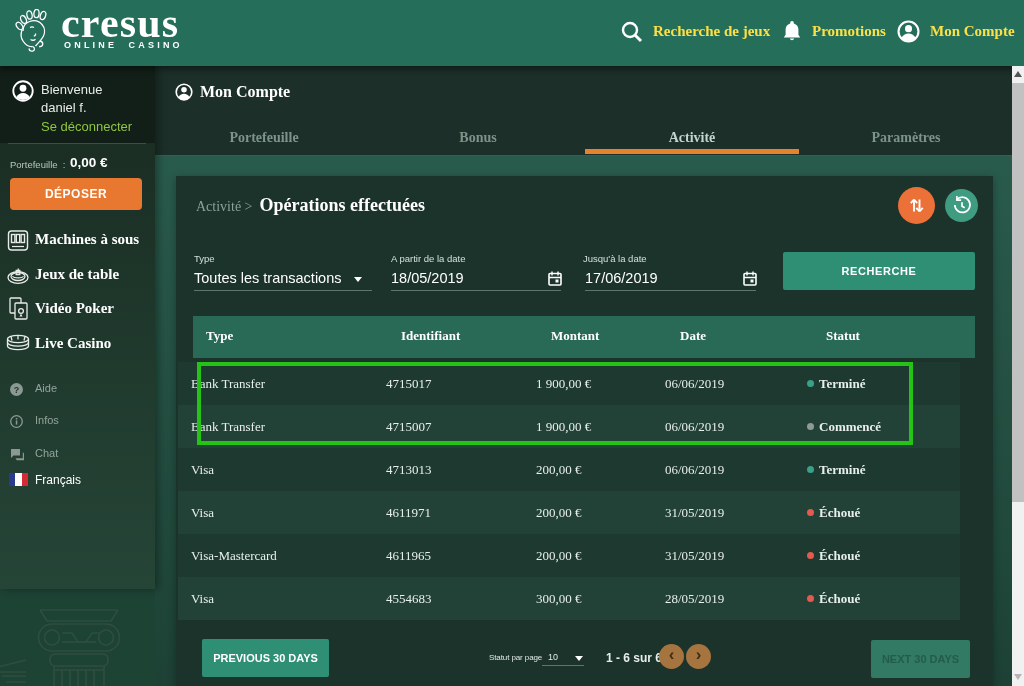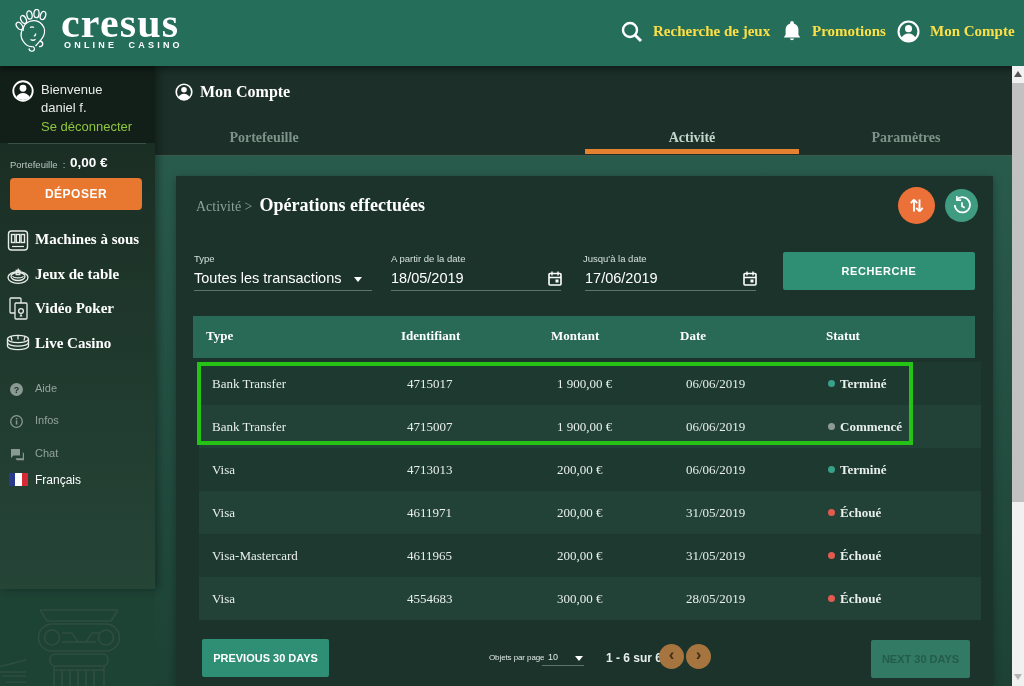--- a/index.html
+++ b/index.html
@@ -63,20 +63,21 @@
   <div class="abs" id="topband"></div>
   <div class="abs" style="left:175px;top:83px;z-index:2">
     <svg width="18" height="18" viewBox="0 0 24 24" fill="none" stroke="#fff" stroke-width="2.2">
         <circle cx="12" cy="12" r="10.4"></circle>
         <circle cx="12" cy="9" r="3.7" fill="#fff" stroke="none"></circle>
         <path d="M12 14.2c-3.3 0-6.1 1.8-7.4 4.7a10.4 10.4 0 0 0 14.8 0c-1.3-2.9-4.1-4.7-7.4-4.7z" fill="#fff" stroke="none"></path>
       </svg>
   </div>
   <div class="abs" style="left:200px;top:83px;color:#fff;font-size:16px;font-weight:bold;z-index:2">Mon Compte</div>
   <div class="abs tab" style="left:157px">Portefeuille</div>
+  <div class="abs tab" style="left:371px">Bonus</div>
   <div class="abs tab" id="tab-active" style="left:585px">Activité</div>
   <div class="abs tab" style="left:799px">Paramètres</div>
   <div class="abs" style="left:585px;top:149px;width:214px;height:5px;background:#e5822f;z-index:3"></div>
 
   <div class="abs" id="panel">
     <div class="abs" id="ptitle">Activité&nbsp;&gt;&nbsp; <b>Opérations effectuées</b></div>
 
     <div class="abs rbtn" style="left:722px;top:11px;width:37px;height:37px;background:#ec7138">
       <svg width="37" height="37" viewBox="0 0 37 37">
           <g stroke="#fff" stroke-width="1.9" fill="none">
@@ -124,21 +125,21 @@
 
     <div class="abs" id="rech">RECHERCHE</div>
 
     <div class="abs" id="thead">
       <div class="abs th" style="left:13px;top:12px">Type</div>
       <div class="abs th" style="left:208px;top:12px">Identifiant</div>
       <div class="abs th" style="left:358px;top:12px">Montant</div>
       <div class="abs th" style="left:487px;top:12px">Date</div>
       <div class="abs th" style="left:633px;top:12px">Statut</div>
     </div>
-    <div id="rows" class="abs" style="left:23px;top:186px;width:782px">
+    <div id="rows" class="abs" style="left:2px;top:186px;width:782px">
       <div class="trow" style="position:relative;height:43px;background:#1d3930">
         <div class="cell" style="left:13px">Bank Transfer</div>
           <div class="cell" style="left:208px">4715017</div>
           <div class="cell" style="left:358px">1 900,00 €</div>
           <div class="cell" style="left:487px">06/06/2019</div>
           <div class="dot" style="background:#3aa189"></div>
           <div class="cell" style="left:641px;font-weight:bold">Terminé</div>
       </div>
       <div class="trow" style="position:relative;height:43px;background:#234237">
         <div class="cell" style="left:13px">Bank Transfer</div>
@@ -176,21 +177,21 @@
         <div class="cell" style="left:13px">Visa</div>
           <div class="cell" style="left:208px">4554683</div>
           <div class="cell" style="left:358px">300,00 €</div>
           <div class="cell" style="left:487px">28/05/2019</div>
           <div class="dot" style="background:#e25b4e"></div>
           <div class="cell" style="left:641px;font-weight:bold">Échoué</div>
       </div>
     </div>
 
     <div class="abs" id="prevbtn">PREVIOUS 30 DAYS</div>
-    <div class="abs sans" style="left:313px;top:477px;font-size:8px;letter-spacing:-0.1px;color:#dfe9e4">Objets par page</div>
+    <div class="abs sans" style="left:313px;top:477px;font-size:8px;letter-spacing:-0.1px;color:#dfe9e4">Statut par page</div>
     <div class="abs sans" style="left:372px;top:476px;font-size:9px;color:#dfe9e4">10</div>
     <div class="abs" style="left:399px;top:480px;width:0;height:0;border-left:4px solid transparent;border-right:4px solid transparent;border-top:5px solid #fff"></div>
     <div class="abs" style="left:366px;top:489px;width:42px;height:1px;background:#5d756a"></div>
     <div class="abs sans" style="left:430px;top:475px;font-size:12px;font-weight:bold;color:#e6eeea">1 - 6 sur 6</div>
     <div class="abs pcircle" style="left:483px">‹</div>
     <div class="abs pcircle" style="left:510px">›</div>
     <div class="abs" id="nextbtn">NEXT 30 DAYS</div>
   </div>
 
   <div class="abs" id="greenbox"></div>

